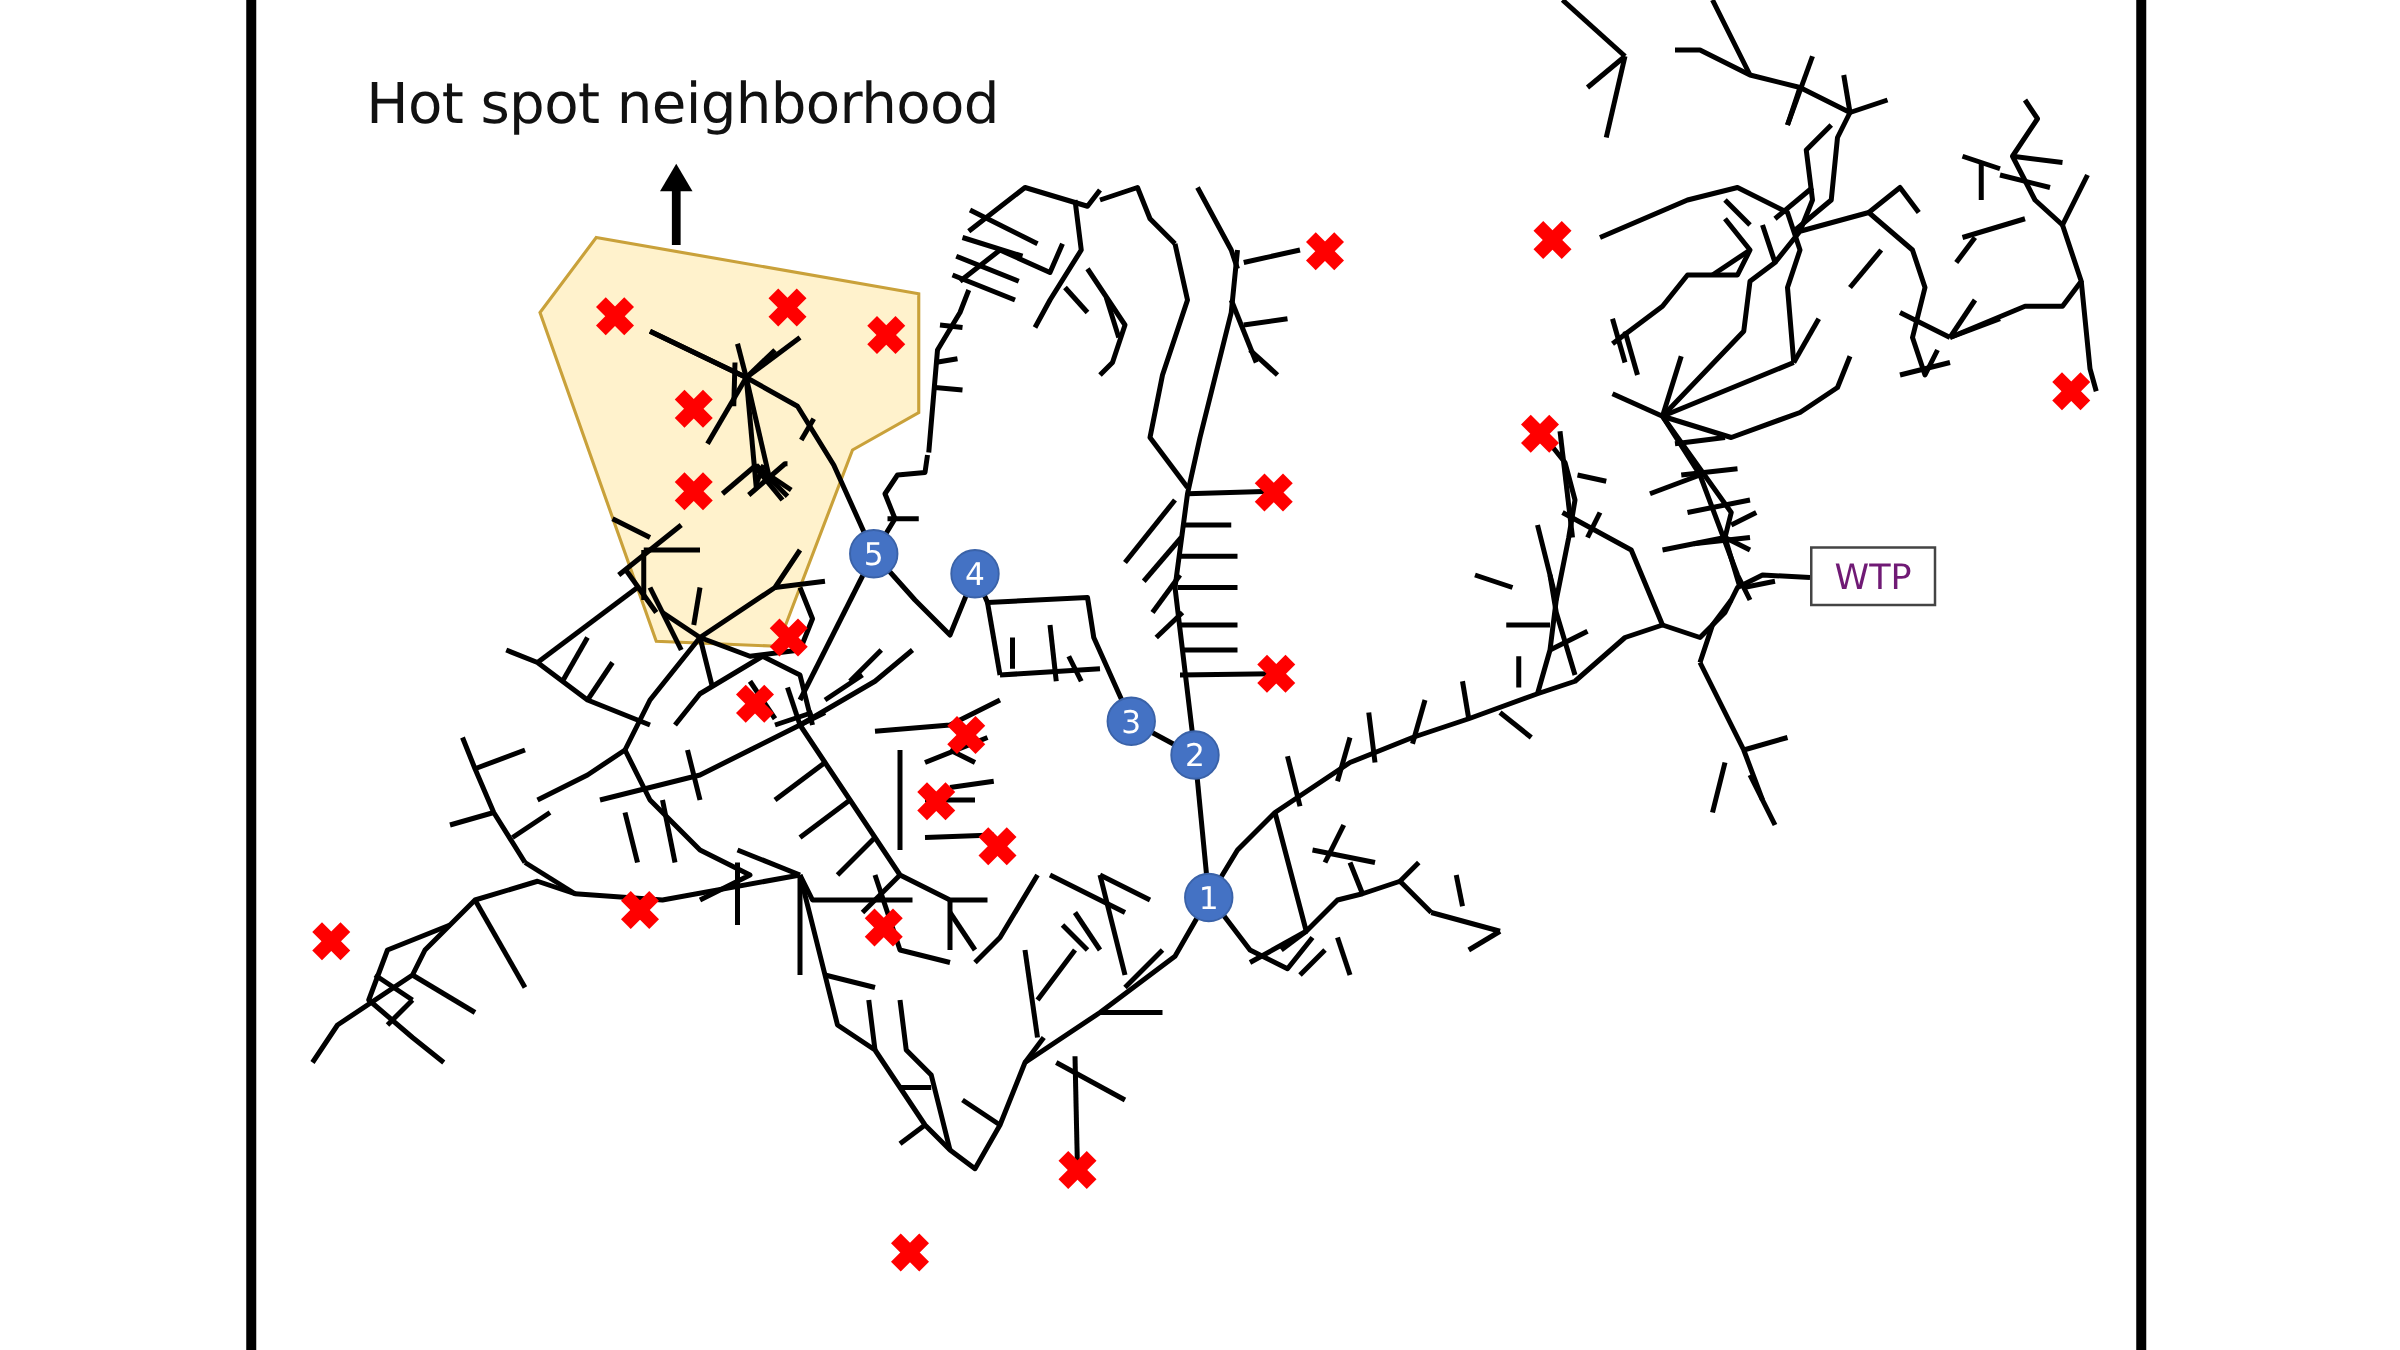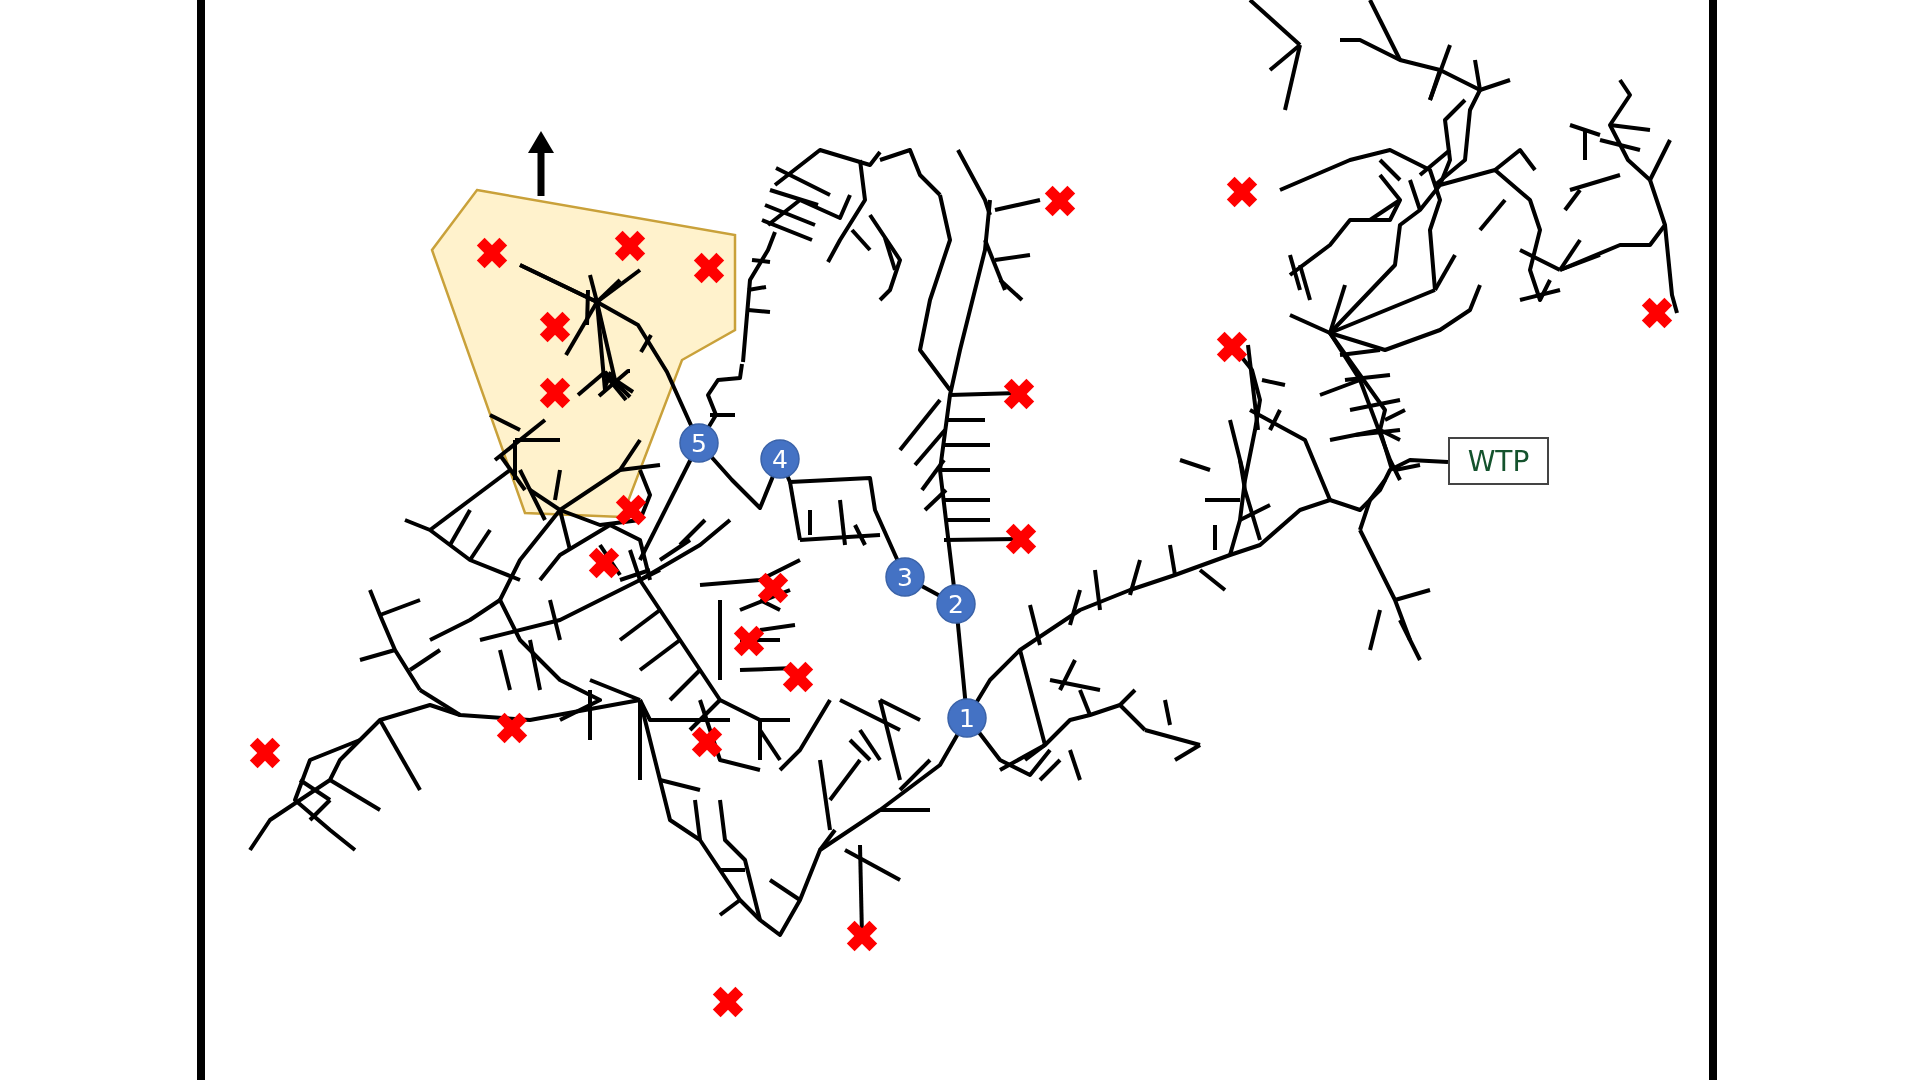--- a/index.html
+++ b/index.html
@@ -1,20 +1,20 @@
 <!DOCTYPE html>
 <html><head>
 <meta charset="utf-8">
 <style>
   html,body{margin:0;padding:0;background:#ffffff;}
   body{width:1920px;height:1080px;position:relative;overflow:hidden;font-family:"Liberation Sans",sans-serif;}
   #stage{position:absolute;left:0;top:0;width:1920px;height:1080px;}
   .frame-line{position:absolute;top:0;width:8px;height:1080px;background:#000;}
   .title{position:absolute;left:293px;top:56px;font-size:45px;color:#111;font-family:"DejaVu Sans","Liberation Sans",sans-serif;letter-spacing:-0.5px;white-space:nowrap;}
-  .wtp-box{position:absolute;left:1448px;top:437px;width:101px;height:48px;border:2px solid #444;background:#fff;box-sizing:border-box;display:flex;align-items:center;justify-content:center;font-size:28px;color:#14532d;font-family:"DejaVu Sans","Liberation Sans",sans-serif;}
+  .wtp-box{position:absolute;left:1448px;top:437px;width:101px;height:48px;border:2px solid #444;background:#fff;box-sizing:border-box;display:flex;align-items:center;justify-content:center;font-size:28px;color:#701a75;font-family:"DejaVu Sans","Liberation Sans",sans-serif;}
   svg text{font-family:"DejaVu Sans","Liberation Sans",sans-serif;}
 </style>
 </head>
 <body>
 
 <div id="stage">
   <div class="frame-line" style="left:197px"></div>
   <div class="frame-line" style="left:1709px"></div>
 
   <svg id="net" width="1920" height="1080" viewBox="0 0 1920 1080" style="position:absolute;left:0;top:0">
@@ -358,16 +358,17 @@
           <circle cx="780" cy="459" r="19" fill="#4472c4" stroke="#3a62a8" stroke-width="1.5"></circle>
           <text x="780" y="468" text-anchor="middle" font-size="25" fill="#ffffff">4</text>
         </g>
         <g>
           <circle cx="699" cy="443" r="19" fill="#4472c4" stroke="#3a62a8" stroke-width="1.5"></circle>
           <text x="699" y="452" text-anchor="middle" font-size="25" fill="#ffffff">5</text>
         </g>
       </g>
   </svg>
 
+  <div class="title">Hot spot neighborhood</div>
   <div class="wtp-box">
     <span>WTP</span>
   </div>
 </div>
 
 </body></html>

